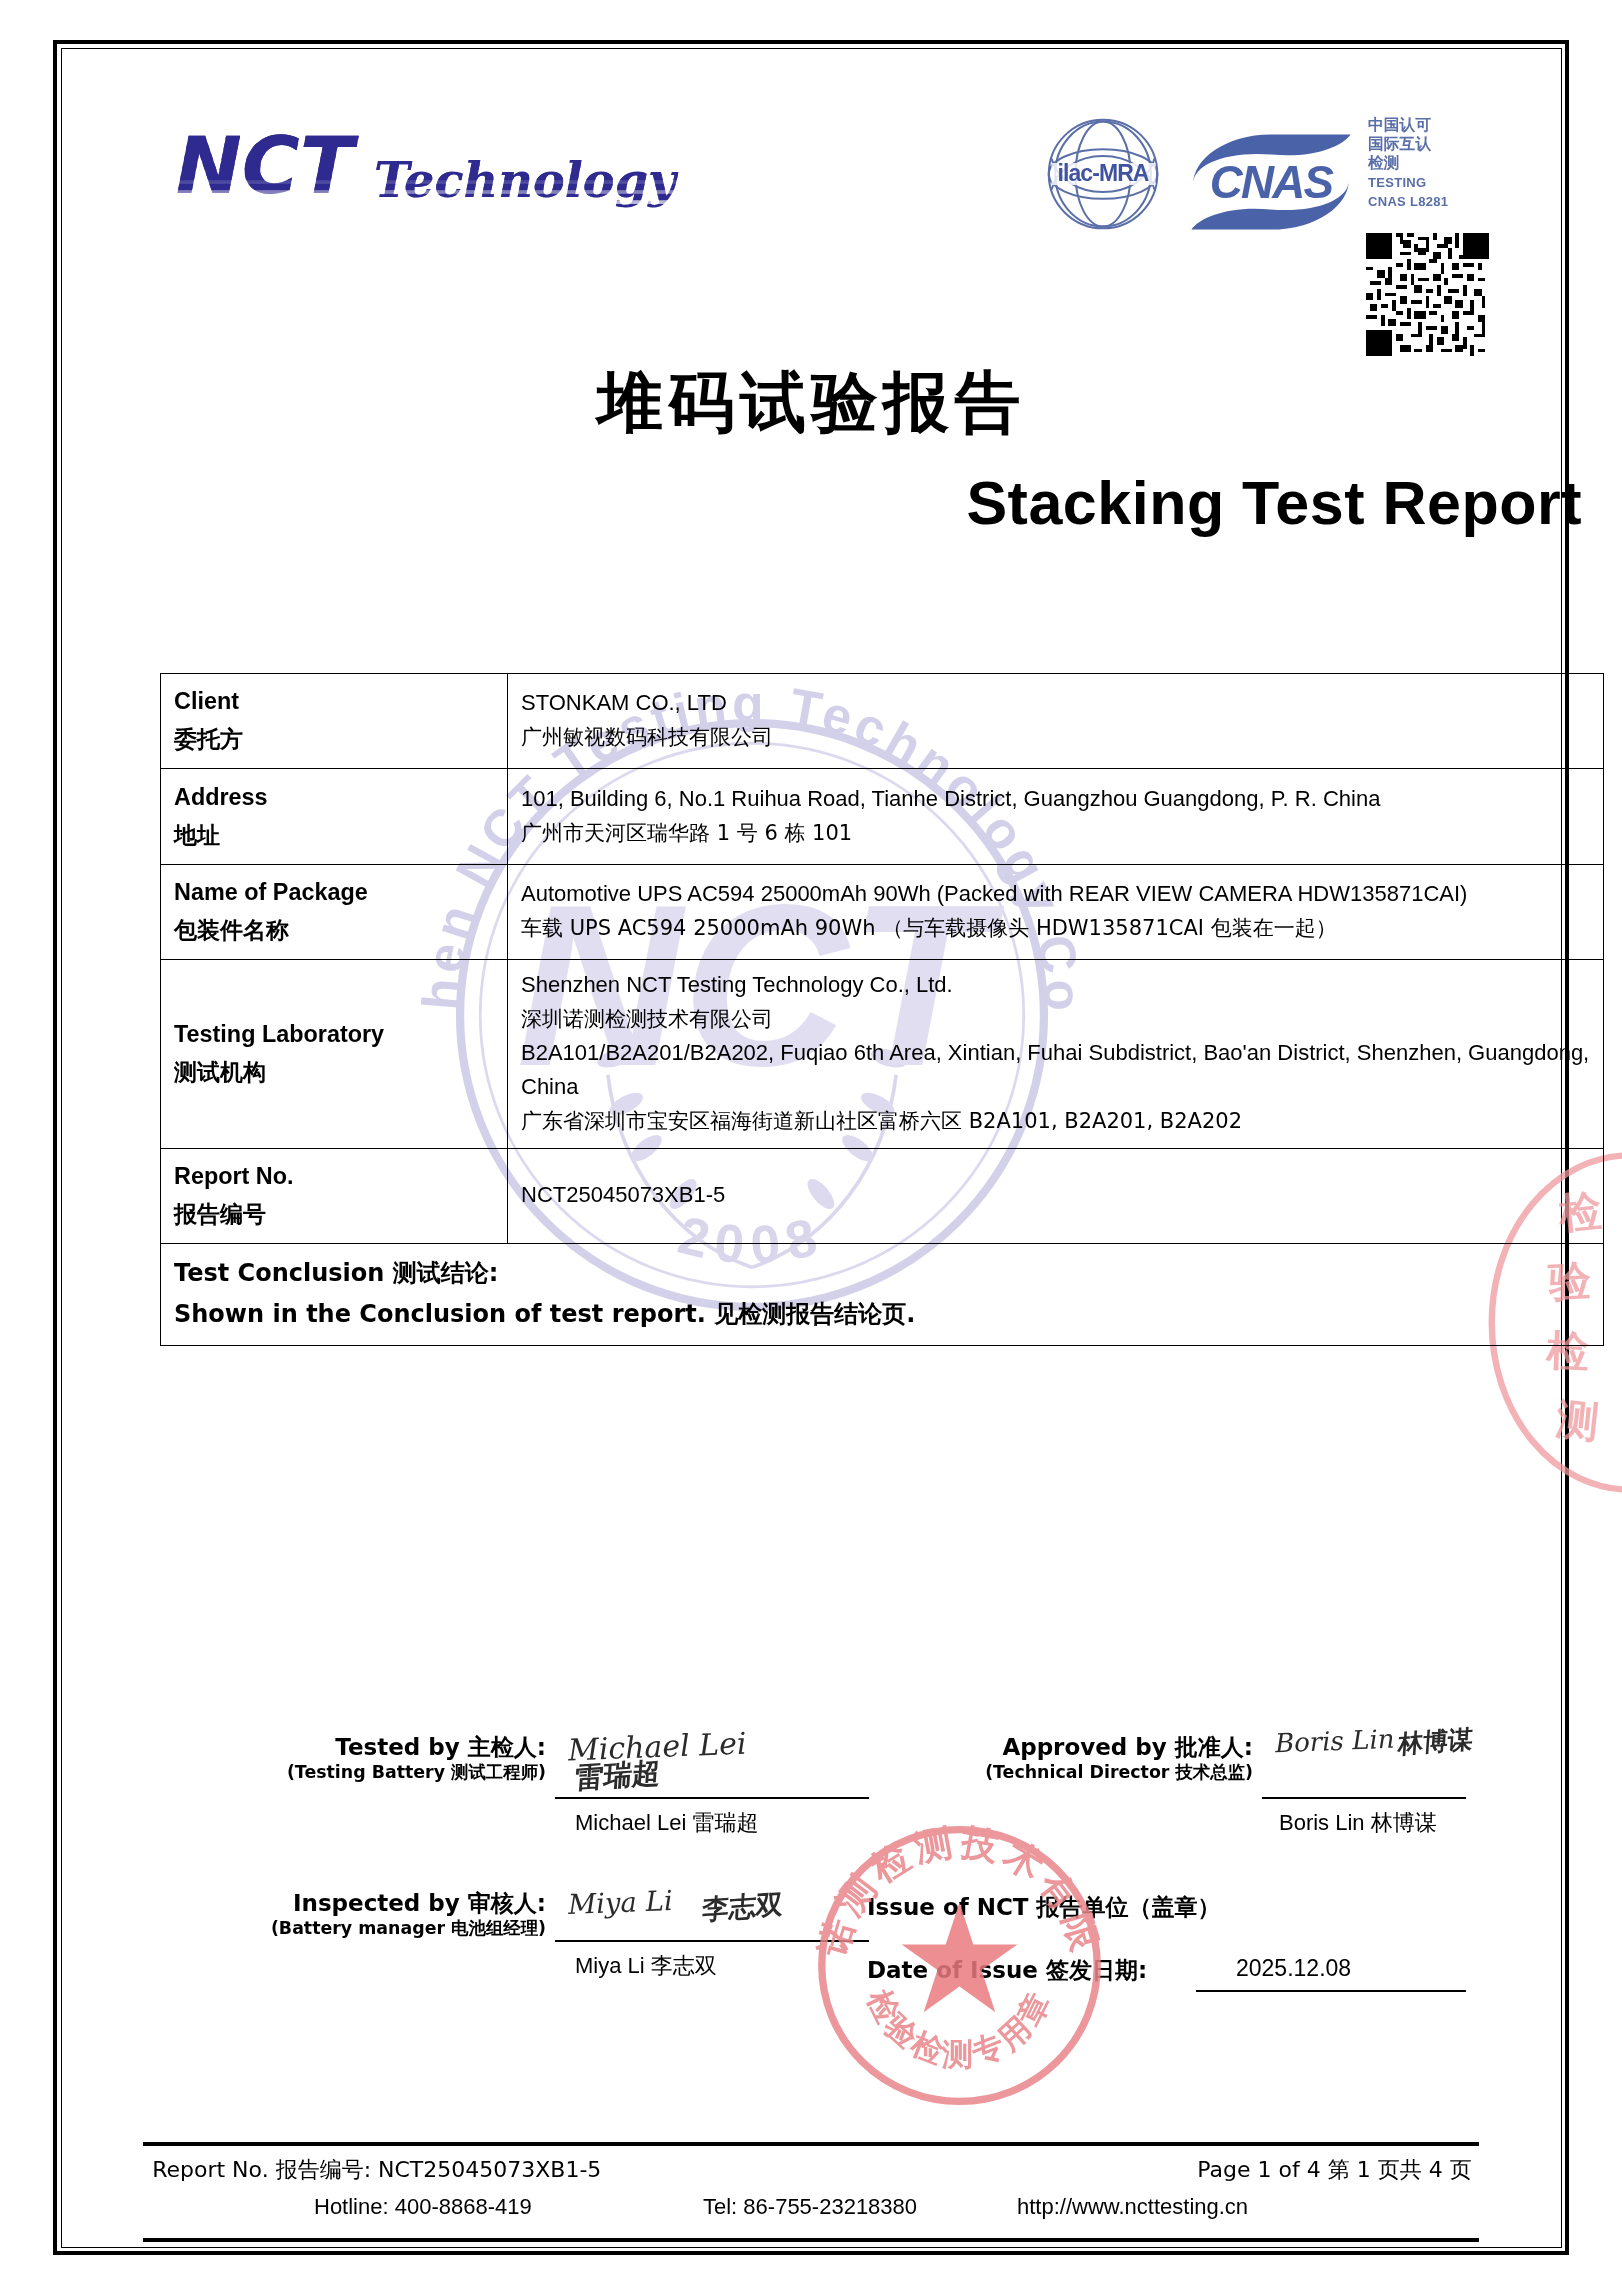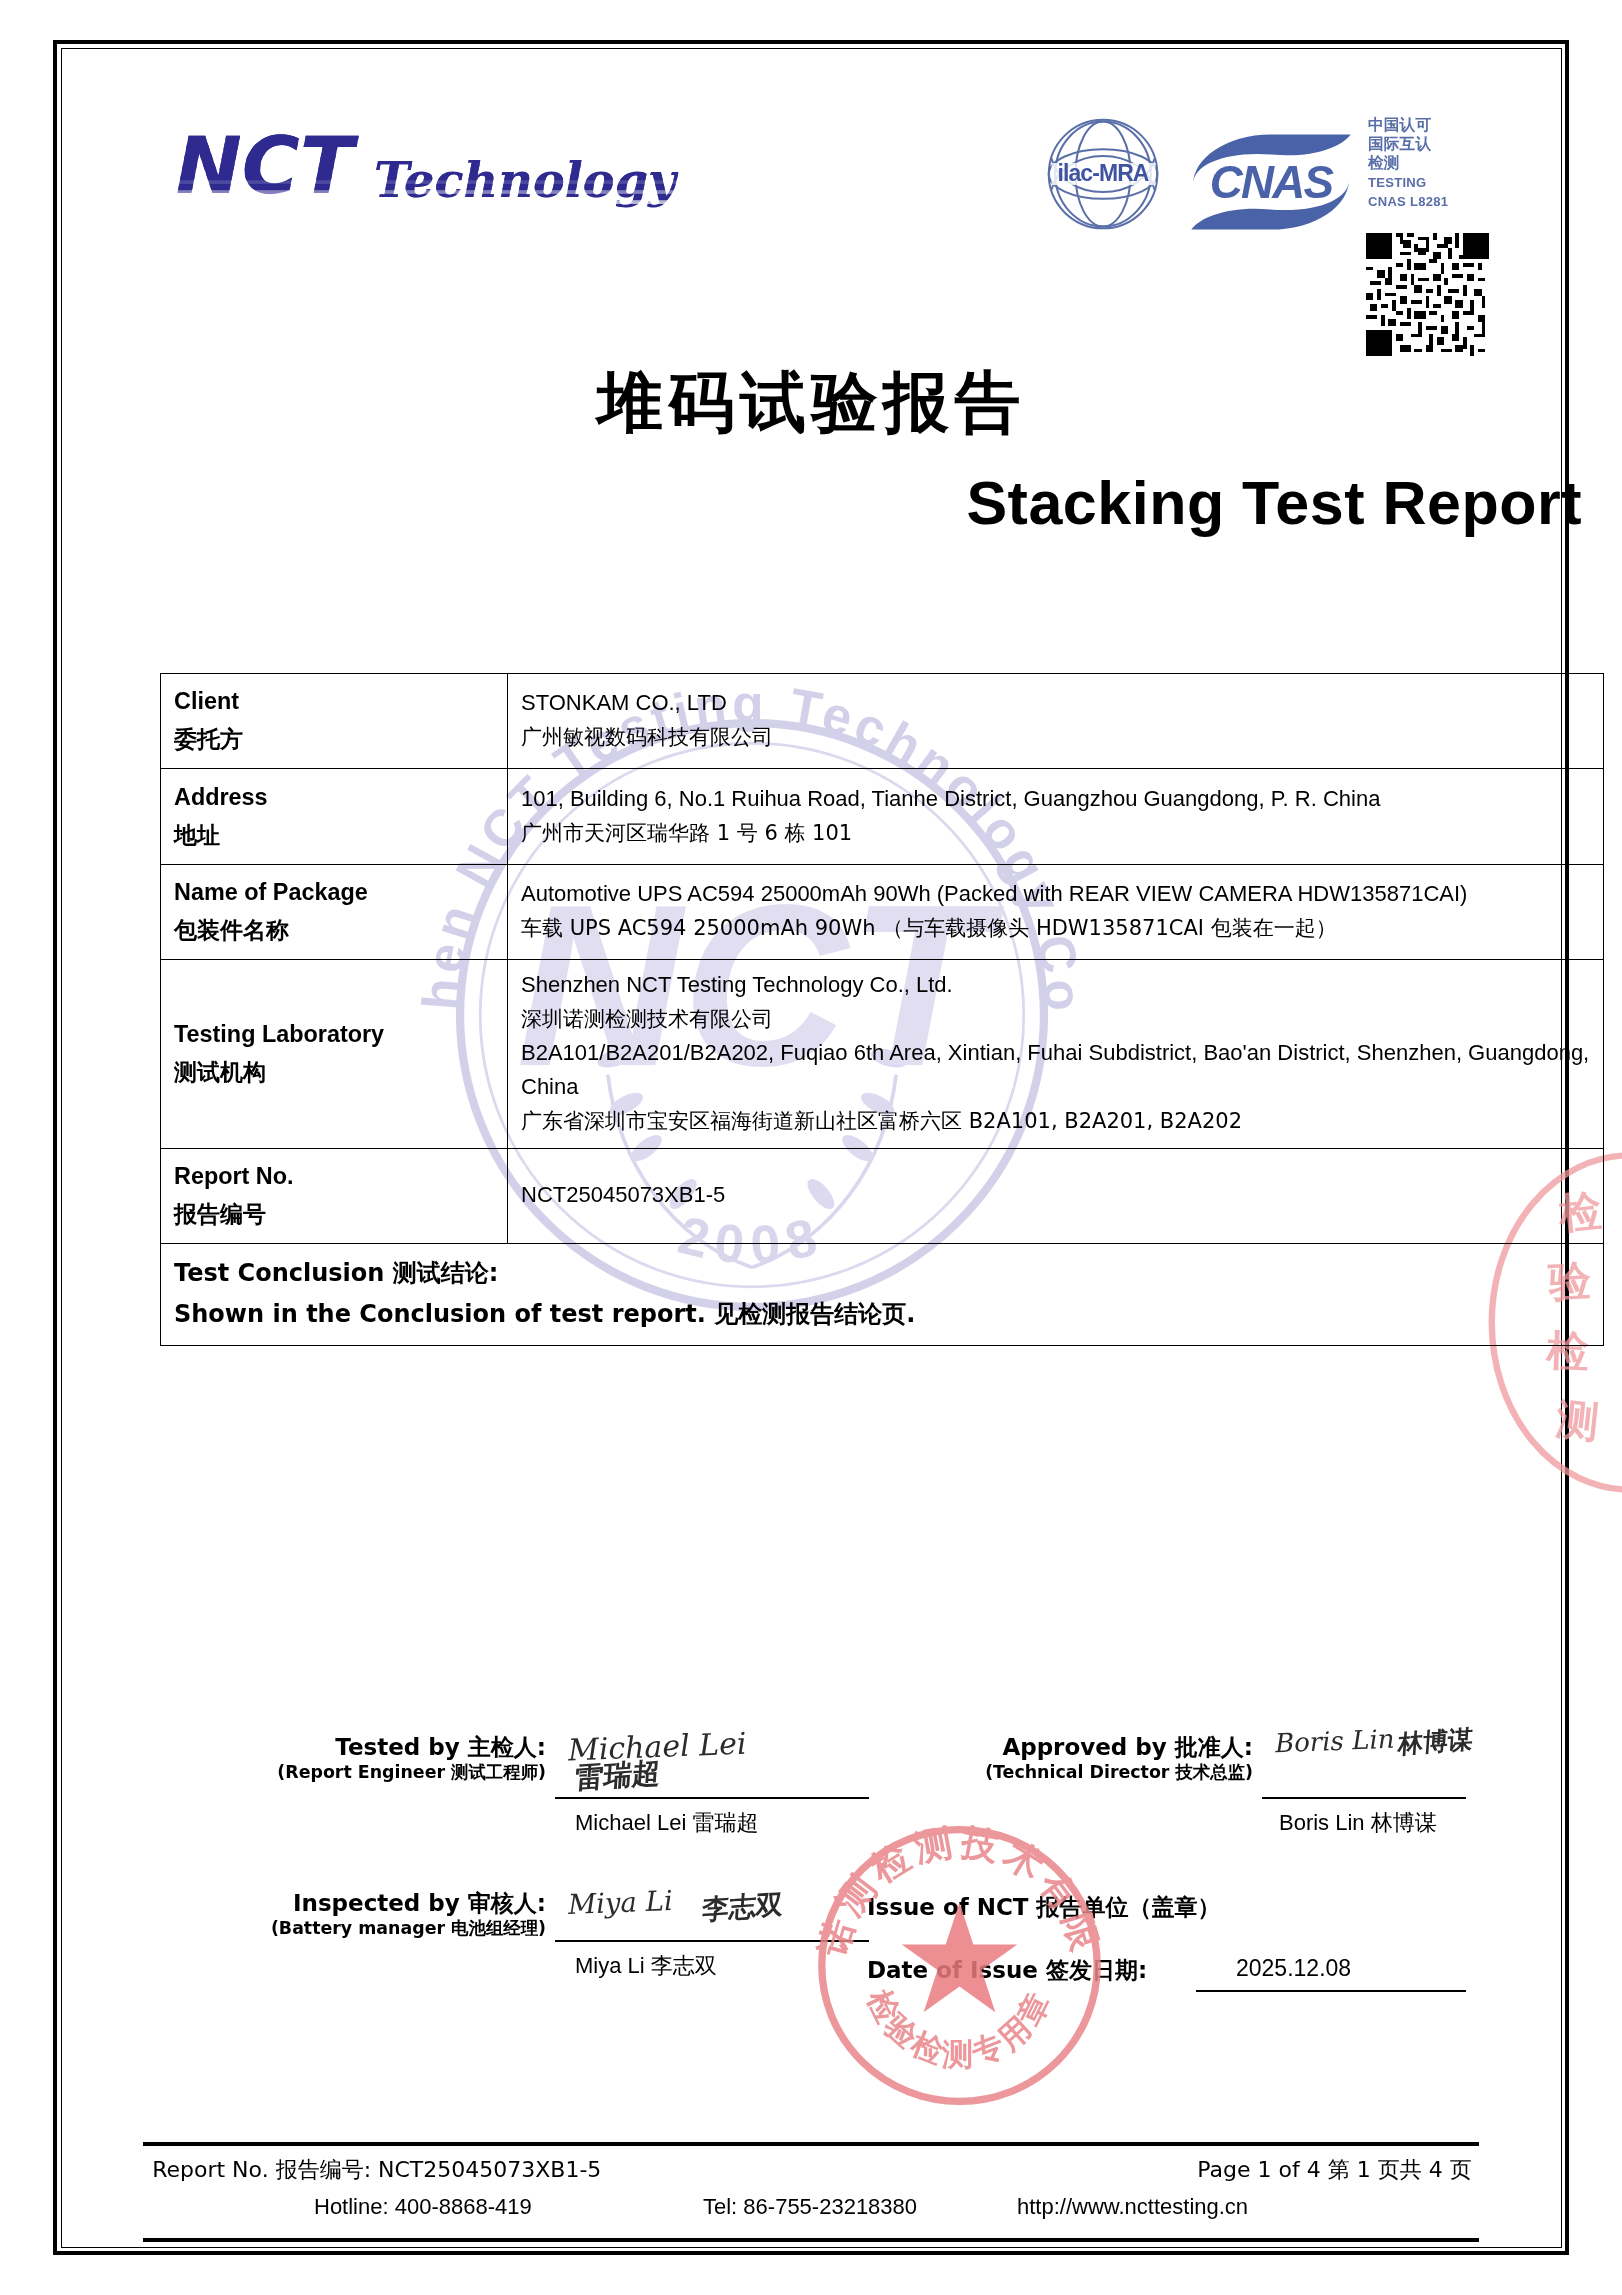--- a/index.html
+++ b/index.html
@@ -528,21 +528,21 @@
           <div class="cn">Shown in the Conclusion of test report. 见检测报告结论页.</div>
         </td>
       </tr>
     </tbody>
   </table>
 
   <div class="sig-area">
 
     <div class="sig-lbl" style="left:0px; top:39px; width:386px;">
       <div class="l1 cn">Tested by 主检人:</div>
-      <div class="l2 cn">(Report Engineer 测试工程师)</div>
+      <div class="l2 cn">(Testing Battery 测试工程师)</div>
     </div>
     <div class="sig-slot" style="left:402px; top:0px; width:303px; height:101px;">
       <div class="sig-ink">Michael Lei</div>
       <div class="sig-ink-cn">雷瑞超</div>
     </div>
     <div class="sig-rule" style="left:395px; top:103px; width:314px;"></div>
     <div class="sig-name" style="left:415px; top:114px;">Michael Lei 雷瑞超</div>
 
     <div class="sig-lbl" style="left:707px; top:39px; width:386px;">
       <div class="l1 cn">Approved by 批准人:</div>

